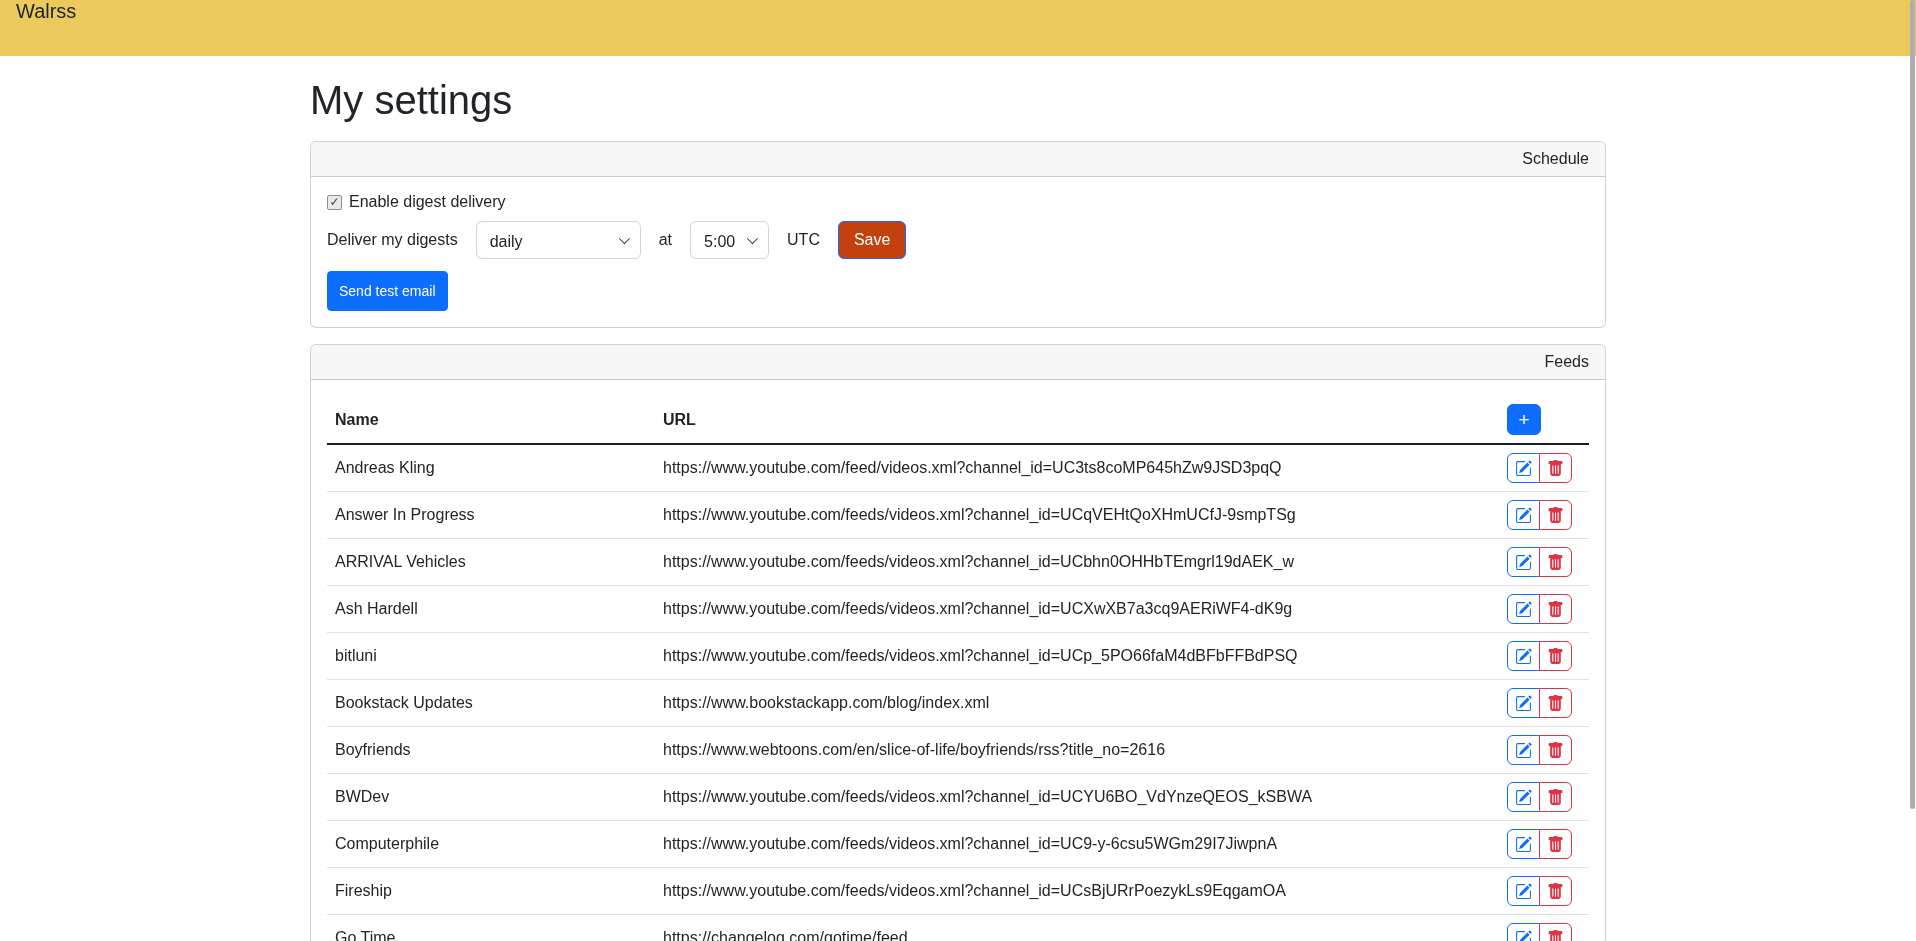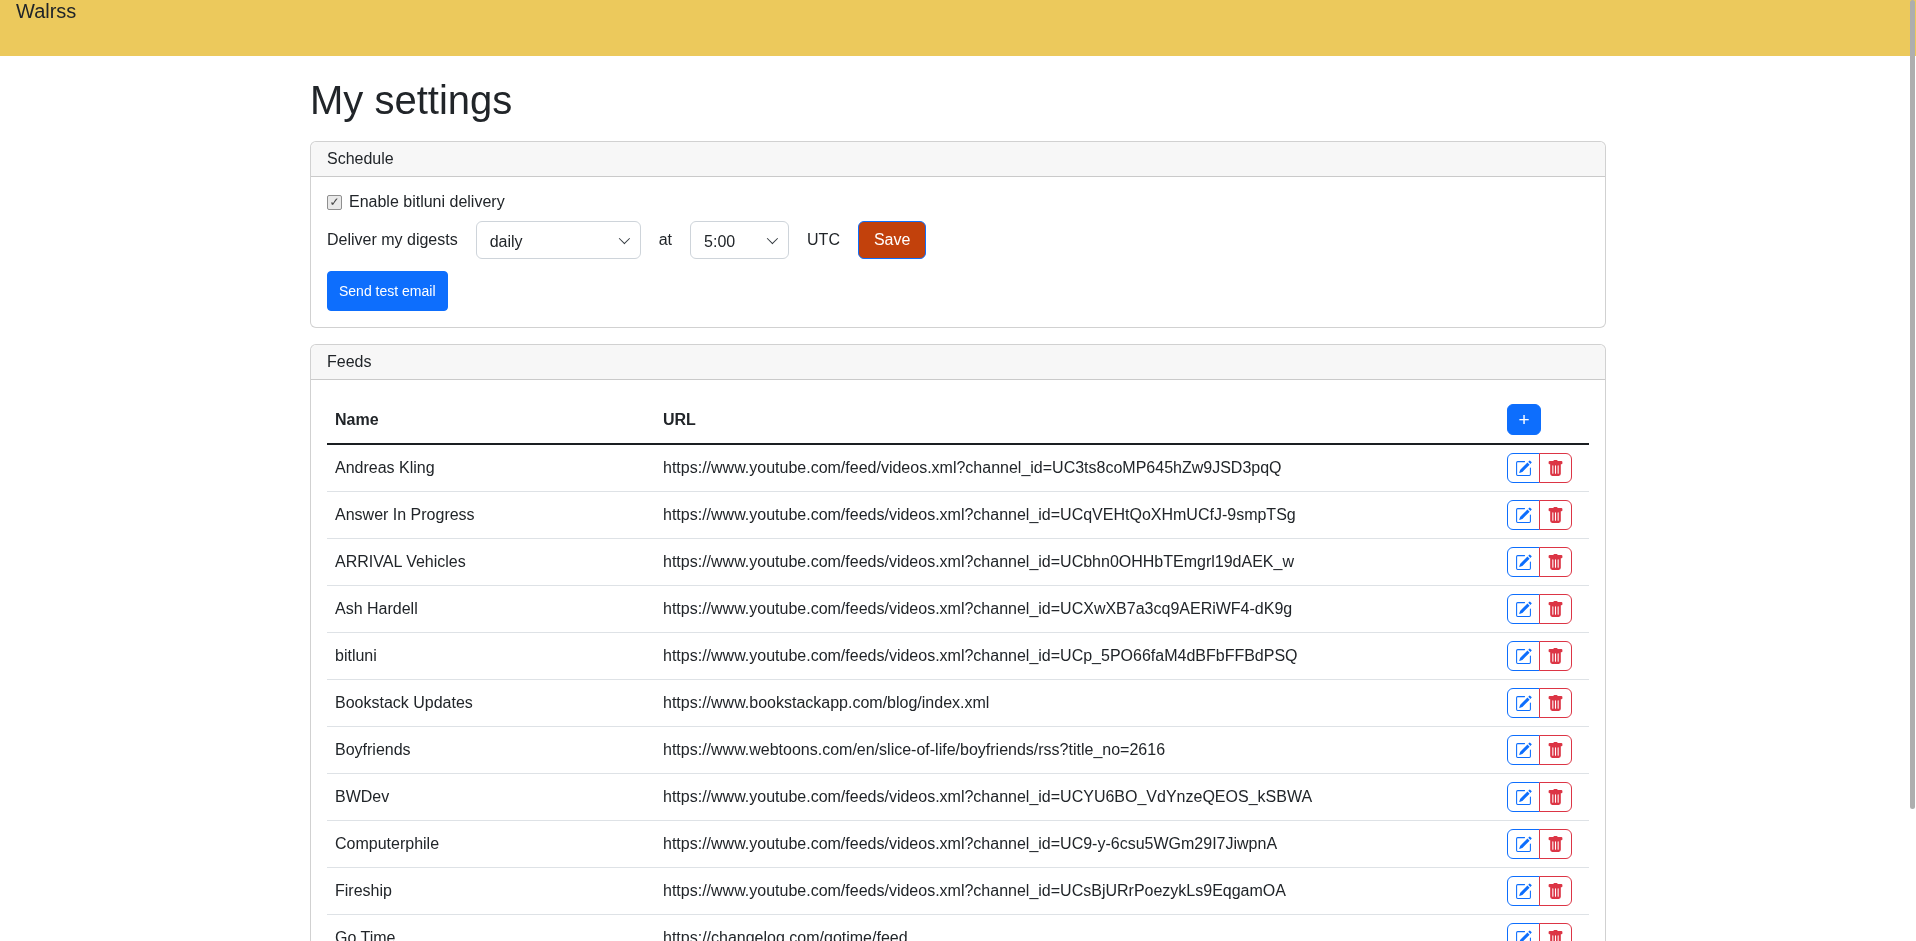--- a/index.html
+++ b/index.html
@@ -33,39 +33,39 @@
   h1.page-title { font-size: 40px; font-weight: 500; margin: 22px 0 18px 0; }
 
   
   .card {
     background: #fff; border: 1px solid rgba(0,0,0,0.18);
     border-radius: 6px; margin-bottom: 16px;
   }
   .card-header {
     background: #f7f7f7; padding: 8px 16px;
     border-bottom: 1px solid rgba(0,0,0,0.18);
-    border-radius: 6px 6px 0 0; font-size: 16px;
+    border-radius: 6px 6px 0 0; font-size: 16px; text-align: right;
   }
   .card-body { padding: 16px; }
 
   
   .check-row { display: flex; align-items: center; gap: 7px; margin-bottom: 10px; }
   .checkbox {
     width: 15px; height: 15px; border: 1px solid #8f8f8f; border-radius: 2px;
     background: #e9e9e9; display: inline-flex; align-items: center; justify-content: center;
     font-size: 12px; color: #444; line-height: 1; cursor: pointer;
   }
   .deliver-row { display: flex; align-items: center; gap: 18px; margin-bottom: 12px; }
   .select {
     height: 38px; border: 1px solid #ced4da; border-radius: 6px; background: #fff;
     display: inline-flex; align-items: center; padding: 4px 30px 0 13px;
     position: relative; cursor: pointer; font-size: 16px;
   }
   .select.freq { width: 165px; }
-  .select.time { width: 99px; }
+  .select.time { width: 79px; }
   .caret {
     position: absolute; right: 13px; top: 14px;
     width: 8px; height: 8px; border-right: 1.7px solid #343a40; border-bottom: 1.7px solid #343a40;
     transform: rotate(45deg) translateY(-2px);
   }
   .btn-primary {
     background: #c2410c; color: #fff; border: 1px solid #0d6efd; border-radius: 6px;
     height: 38px; padding: 0 15px; font-size: 16px; cursor: pointer;
     display: inline-flex; align-items: center;
   }
@@ -110,21 +110,21 @@
 </div>
 
 <div class="container">
   <h1 class="page-title">My settings</h1>
 
   <div class="card">
     <div class="card-header">Schedule</div>
     <div class="card-body">
       <div class="check-row">
         <span class="checkbox">✓</span>
-        <span>Enable bitluni delivery</span>
+        <span>Enable digest delivery</span>
       </div>
       <div class="deliver-row">
         <span>Deliver my digests</span>
         <span class="select freq">
           <span>daily</span>
           <span class="caret"></span>
         </span>
         <span>at</span>
         <span class="select time">
           <span>5:00</span>

